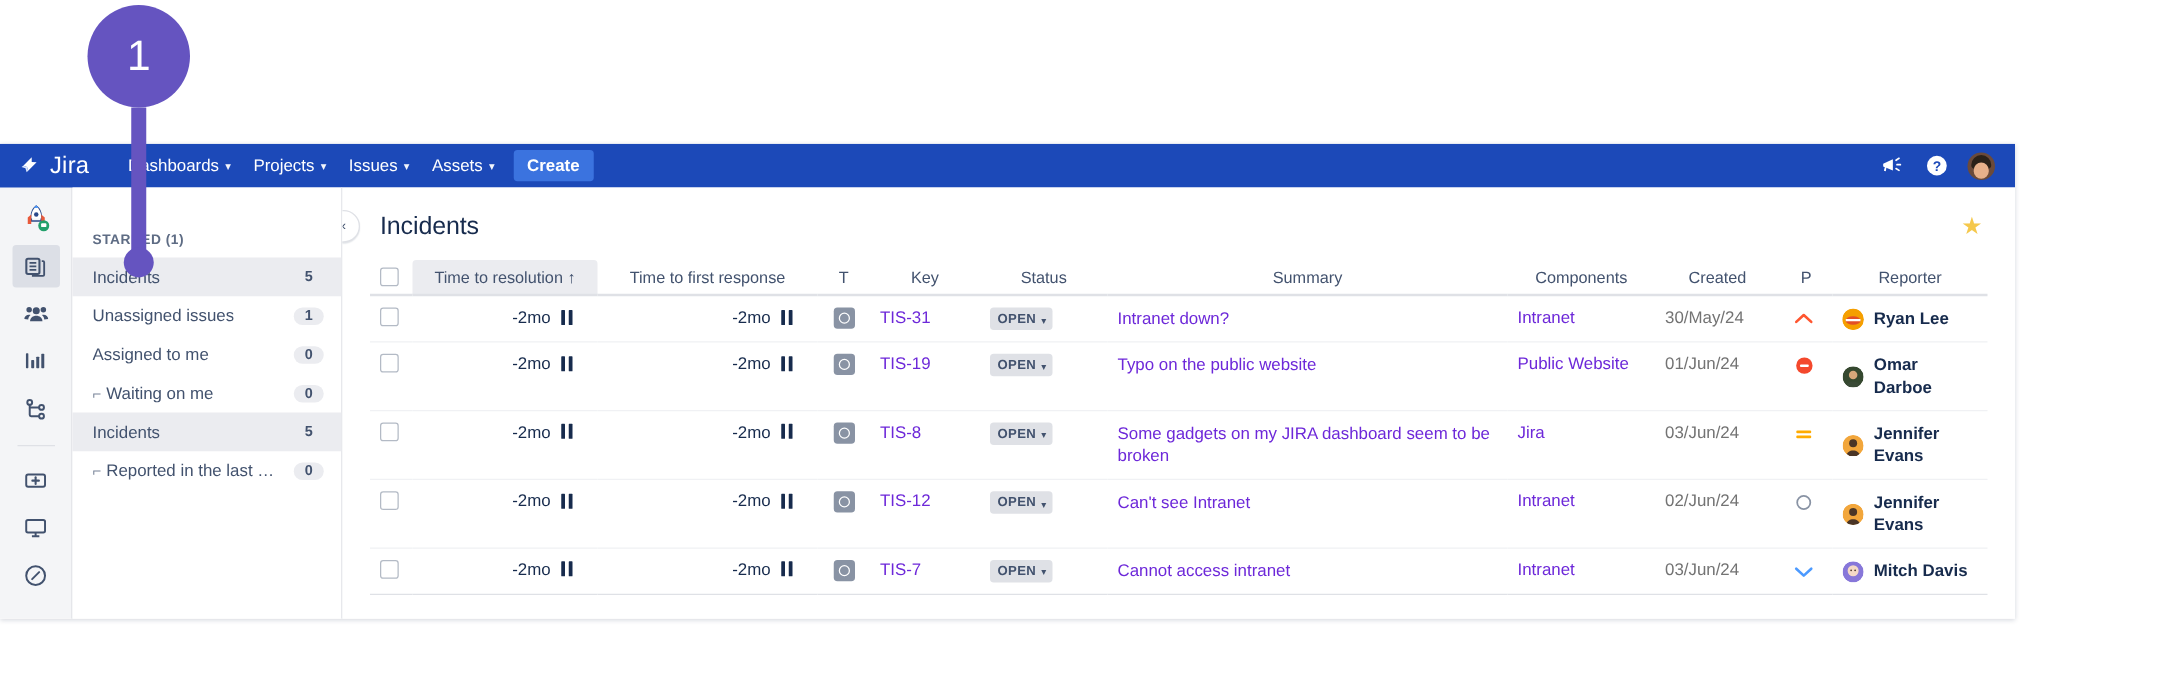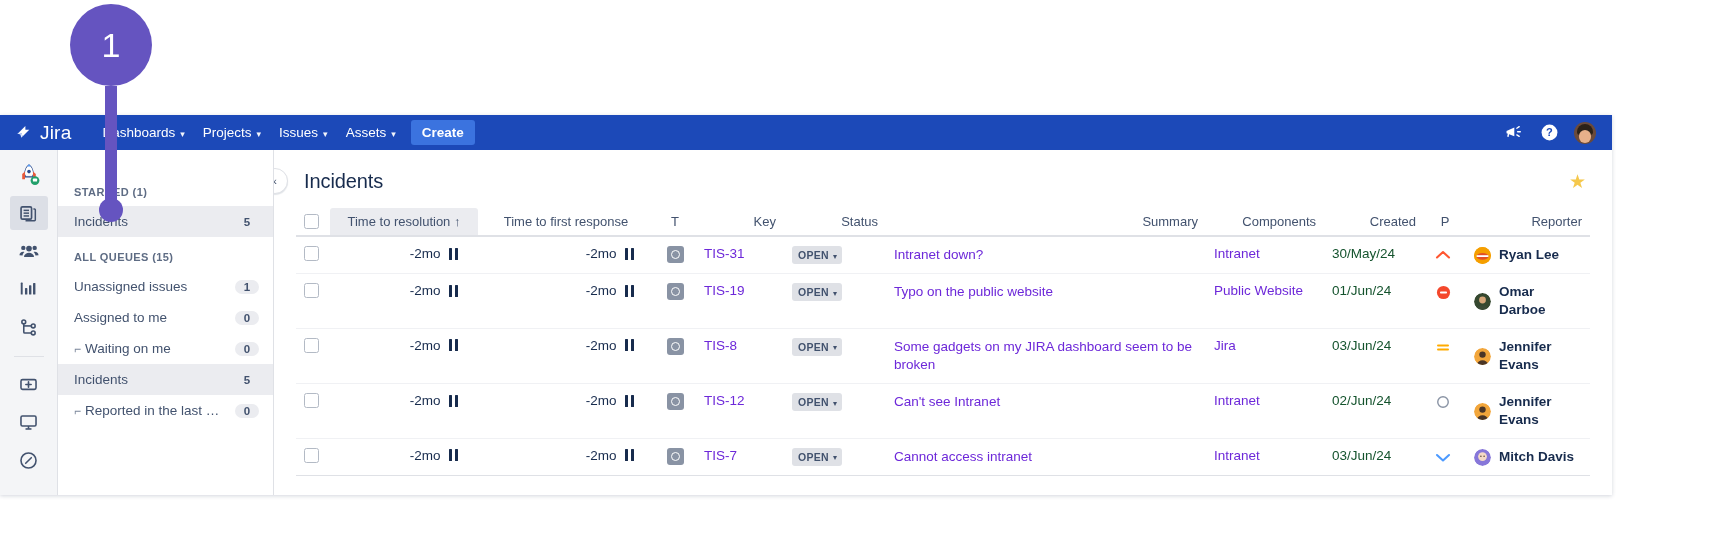--- a/index.html
+++ b/index.html
@@ -98,21 +98,21 @@
     width:24px;height:24px;border-radius:50%;background:#fff;border:1px solid #dfe1e6;
     display:flex;align-items:center;justify-content:center;color:#42526e;font-size:11px;
     margin-right:16px;cursor:pointer;box-shadow:0 1px 1px rgba(9,30,66,.12);margin-left:-34px;
   }
   .page-title{font-size:20px;color:#172b4d;font-weight:500;letter-spacing:-.1px;}
   .star-btn{margin-left:auto;font-size:19px;color:#f5c84c;cursor:pointer;line-height:1;padding-right:4px;}
 
   
   table{border-collapse:collapse;width:100%;table-layout:fixed;margin-top:14px;}
   thead th{
-    font-size:13px;font-weight:400;color:#42526e;text-align:right;
+    font-size:13px;font-weight:400;color:#42526e;text-align:center;
     padding:6px 8px;border-bottom:2px solid #dfe1e6;vertical-align:middle;white-space:nowrap;
   }
   thead th.sorted{background:#ebecf0;border-radius:3px 3px 0 0;}
   tbody td{
     font-size:13.5px;color:#42526e;padding:9px 8px;vertical-align:top;
     border-bottom:1px solid #f0f1f4;
   }
   tbody tr:last-child td{border-bottom:1px solid #dfe1e6;}
   .c-chk{width:34px;}
   .c-ttr{width:148px;}
@@ -137,21 +137,21 @@
     display:flex;align-items:center;justify-content:center;
   }
   .type-icon i{width:7px;height:7px;border-radius:50%;border:1.7px solid #fff;display:block;}
   .lnk{color:#6d28d9;text-decoration:none;cursor:pointer;}
   .status-pill{
     display:inline-flex;align-items:center;gap:4px;background:#dfe1e6;color:#42526e;
     font-size:10.5px;font-weight:700;letter-spacing:.3px;border-radius:3px;padding:3px 5px 3px 6px;cursor:pointer;
   }
   .status-pill .chev{font-size:8px;transform:translateY(1px);}
   .summary-cell{line-height:1.35;}
-  .created-cell{color:#14532d;font-size:13.5px;white-space:nowrap;}
+  .created-cell{color:#737373;font-size:13.5px;white-space:nowrap;}
   .pri{display:flex;align-items:center;justify-content:center;width:22px;height:18px;}
   .rep{display:flex;align-items:center;gap:8px;line-height:1.32;color:#172b4d;font-weight:bold;}
   .rep .name{font-size:13.5px;}
   .av{width:17px;height:17px;border-radius:50%;flex:none;margin-top:1px;position:relative;overflow:hidden;}
 </style>
 </head>
 <body>
 
 <div id="annotation">
   <div class="ann-circle">1</div>
@@ -287,21 +287,20 @@
     </div>
 
     <div id="queues">
       <div class="q-section">STARRED (1)</div>
 
       <div class="q-item sel">
         <span class="lbl">Incidents</span>
         <span class="cnt">5</span>
       </div>
 
-      <div class="q-section" style="padding-top:14px;">ALL QUEUES (15)</div>
 
       <div class="q-item">
         <span class="lbl">Unassigned issues</span>
         <span class="cnt">1</span>
       </div>
       <div class="q-item">
         <span class="lbl">Assigned to me</span>
         <span class="cnt">0</span>
       </div>
       <div class="q-item">

